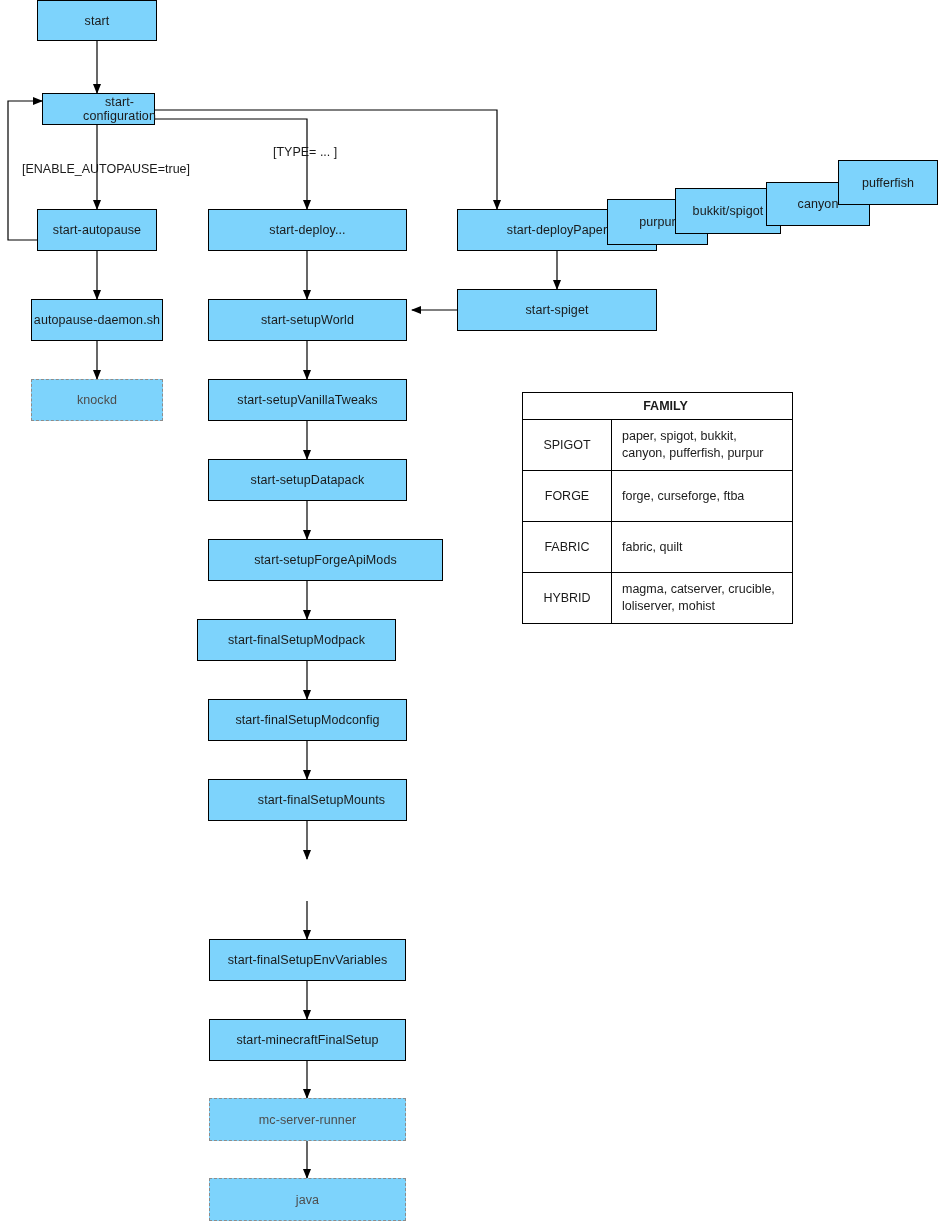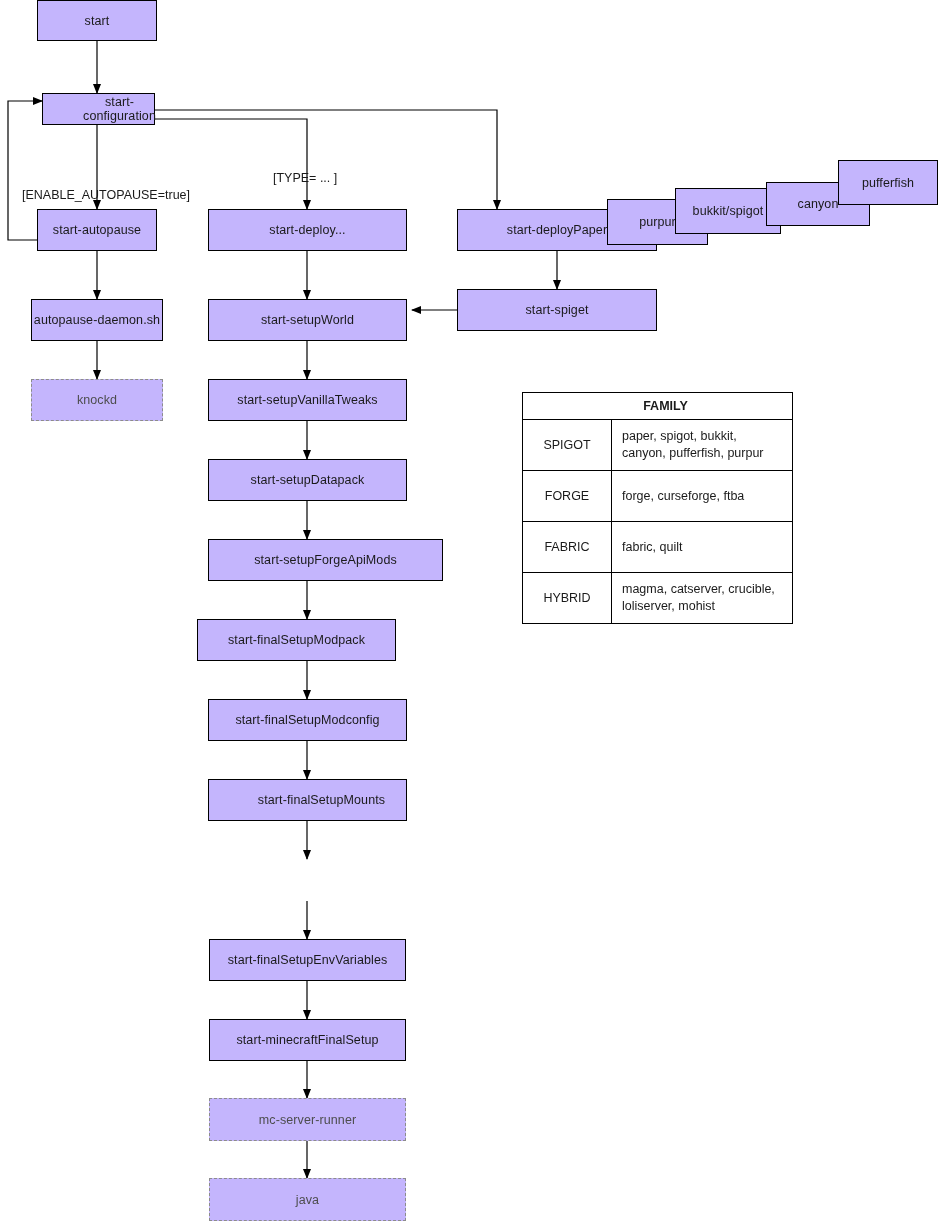--- a/index.html
+++ b/index.html
@@ -15,21 +15,21 @@
     position: relative;
     width: 938px;
     height: 1221px;
     background: #ffffff;
     overflow: hidden;
   }
   .node {
     position: absolute;
     box-sizing: border-box;
     border: 1px solid #000000;
-    background: #c4b5fd;
+    background: #7dd3fc;
     display: flex;
     align-items: center;
     justify-content: center;
     font-size: 12.5px;
     color: #1a1a1a;
     letter-spacing: 0.1px;
     text-align: center;
     z-index: 5;
   }
   .node.dashed {
@@ -47,21 +47,20 @@
     height: 1221px;
     z-index: 2;
     pointer-events: none;
   }
   .edgelabel {
     position: absolute;
     font-size: 12.5px;
     color: #1a1a1a;
     white-space: nowrap;
     z-index: 6;
-    margin-top: 26px;
   }
   
   #family-table {
     position: absolute;
     left: 522px;
     top: 392px;
     width: 271px;
     box-sizing: border-box;
     border: 1px solid #000000;
     background: #ffffff;

